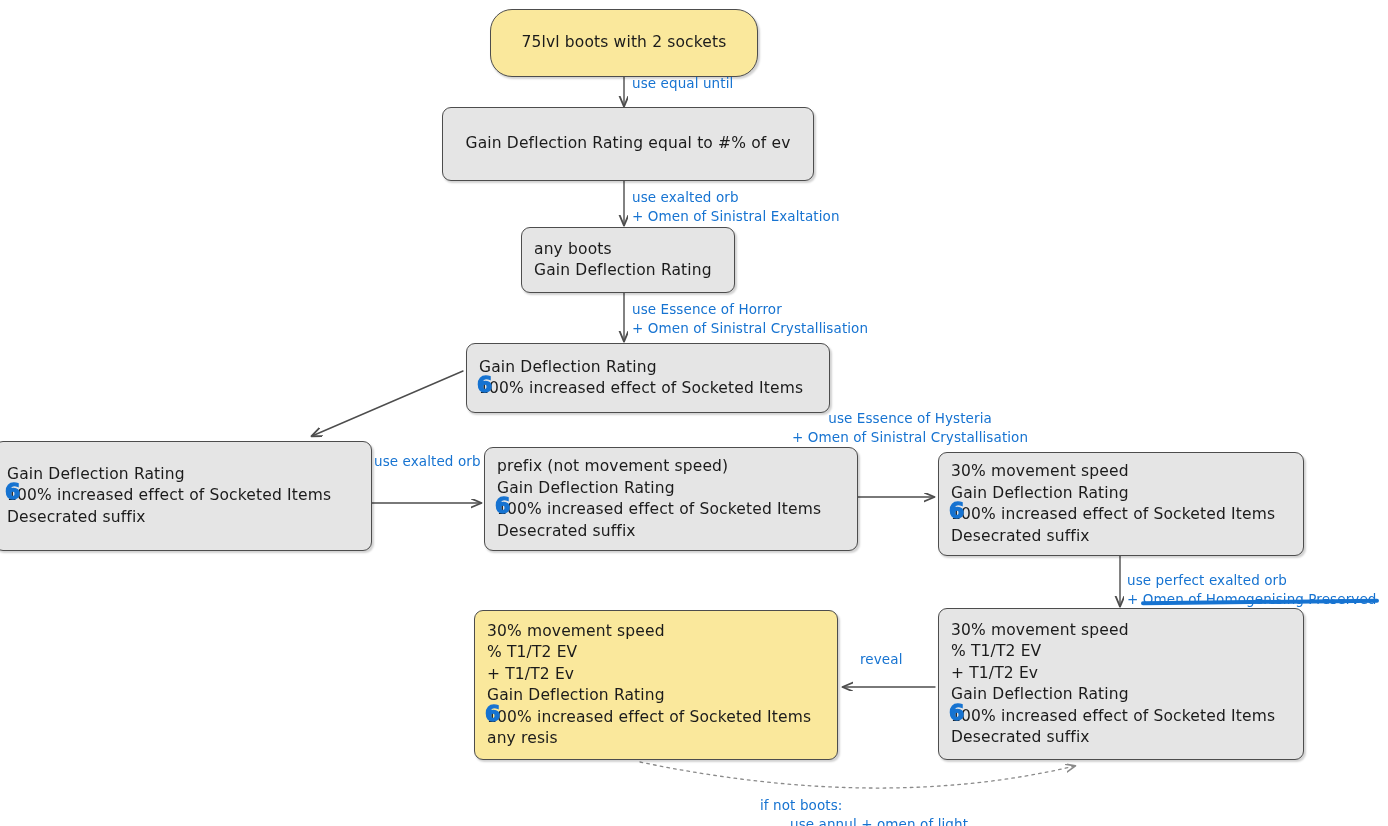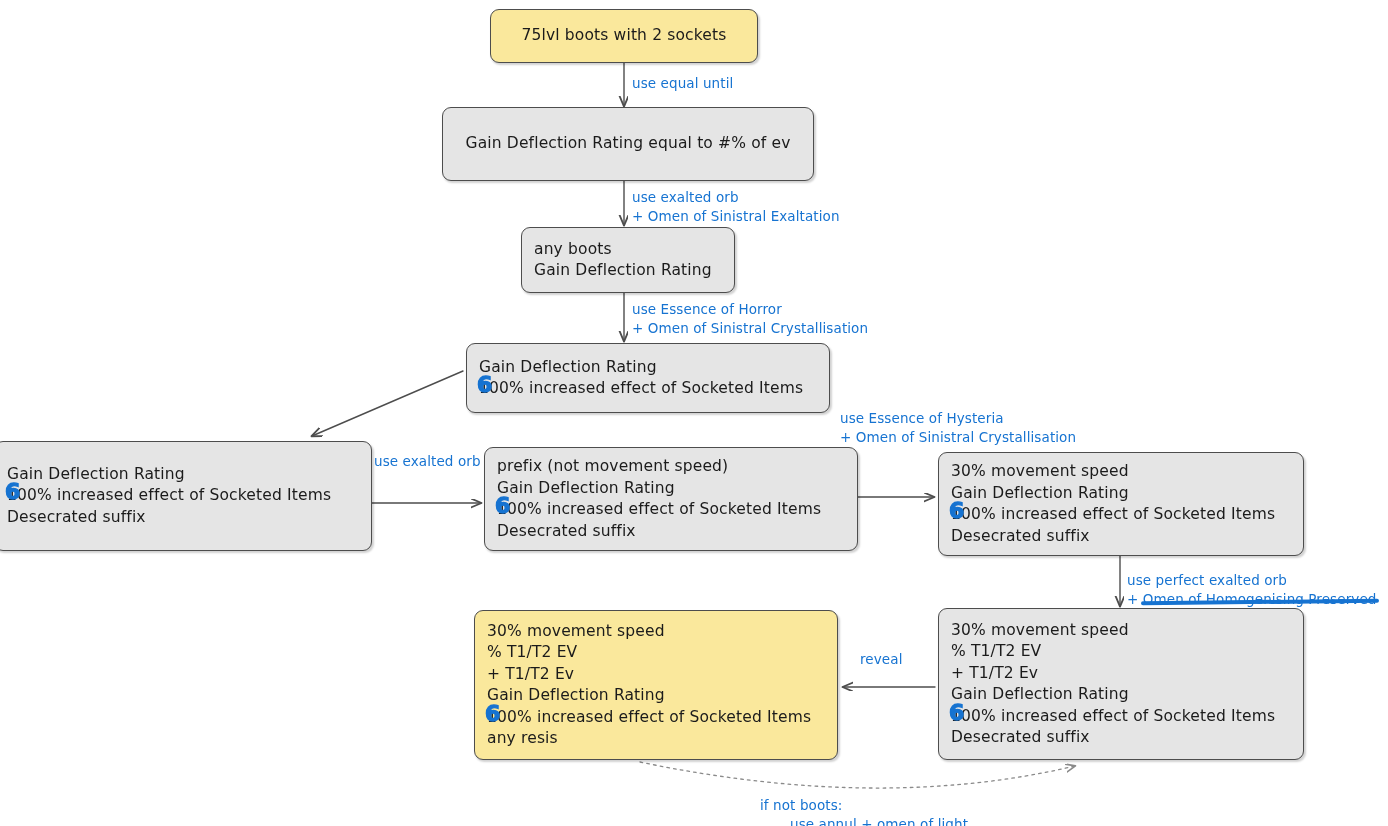--- a/index.html
+++ b/index.html
@@ -136,21 +136,21 @@
       <path d="M857,497 L934,497" marker-end="url(#ah)"></path>
 
       <path d="M1120,556 L1120,606" marker-end="url(#ah)"></path>
 
       <path d="M935,687 L843,687" marker-end="url(#ah)"></path>
     </g>
 
     <path d="M640,762 Q880,812 1075,766" fill="none" stroke="#8a8a8a" stroke-width="1.3" stroke-dasharray="2.6 4.2" stroke-linecap="round" marker-end="url(#ahd)"></path>
   </svg>
 
-  <div class="node center highlight" style="left:490px; top:9px; width:268px; height:54px;">
+  <div class="node center highlight" style="left:490px; top:9px; width:268px; height:68px;border-radius:22px;">
     <div class="lines">
       <div class="line">75lvl boots with 2 sockets</div>
     </div>
   </div>
 
   <div class="node center" style="left:442px; top:107px; width:372px; height:74px;">
     <div class="lines">
       <div class="line">Gain Deflection Rating equal to #% of ev</div>
     </div>
   </div>
@@ -229,21 +229,21 @@
   <div class="annot" style="left:632px; top:300px;">
     <span class="l1">use Essence of Horror</span>
     <span class="l2">+  Omen of Sinistral Crystallisation</span>
   </div>
 
 
   <div class="annot" style="left:374px; top:452px;">
     <span class="l1">use exalted orb</span>
   </div>
 
-  <div class="annot" style="left:840px; top:409px;">
+  <div class="annot" style="left:792px; top:409px;text-align:center;">
     <span class="l1">use Essence of Hysteria</span>
     <span class="l2">+  Omen of Sinistral Crystallisation</span>
   </div>
 
   <div class="annot" style="left:1127px; top:571px;">
     <span class="l1">use perfect exalted orb</span>
     <span class="l2"><span>+ </span><span class="strike">Omen of Homogenising Preserved</span></span>
   </div>
 
   <div class="annot" style="left:860px; top:650px;">

